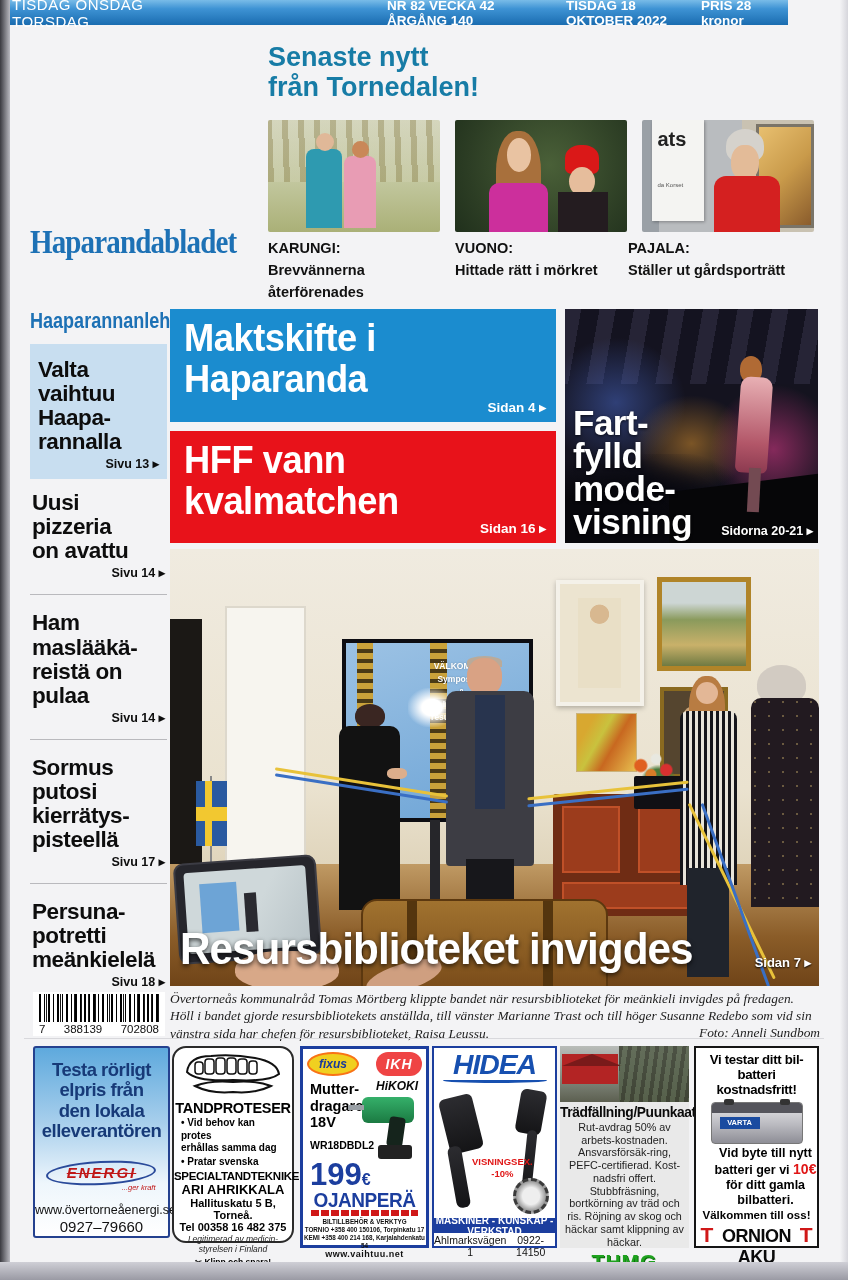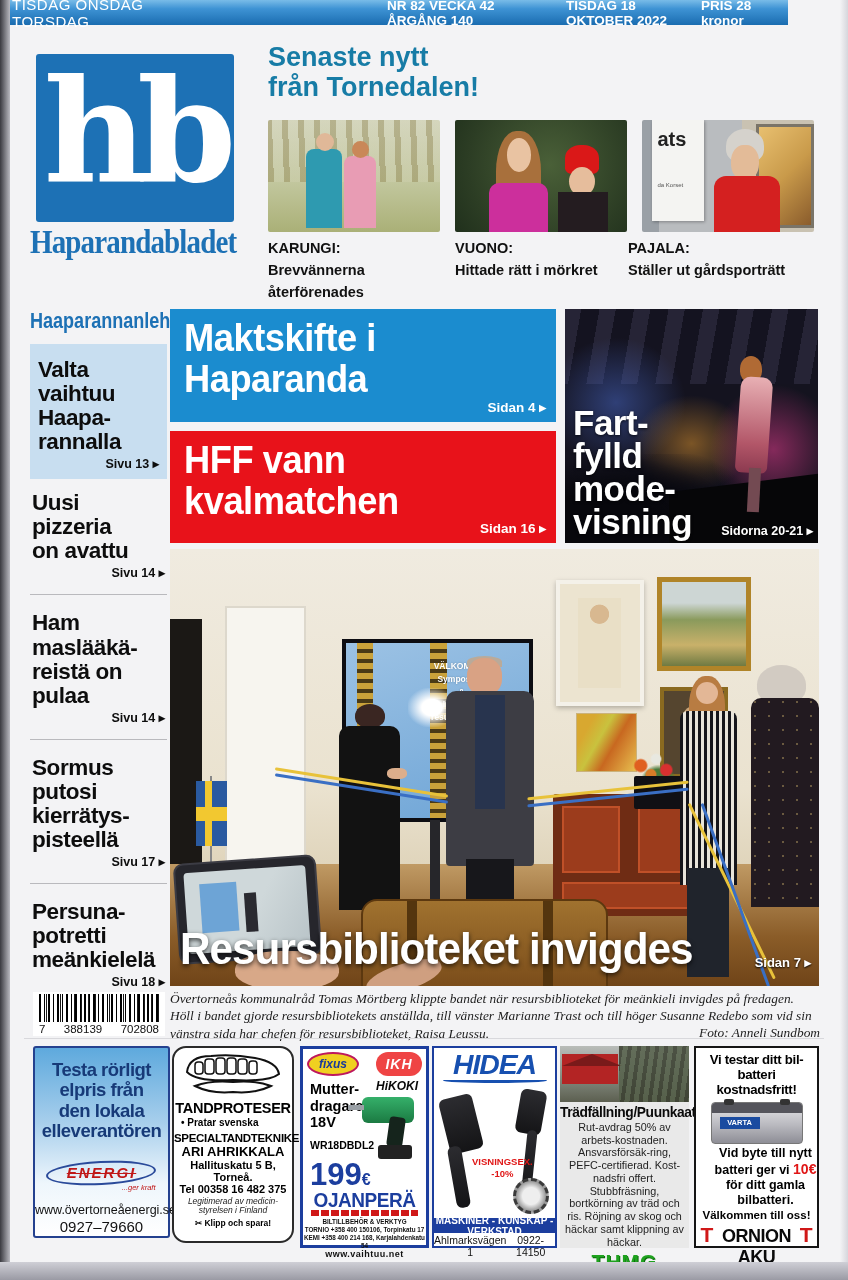--- a/index.html
+++ b/index.html
@@ -103,21 +103,21 @@
   .ad2-title { font-size:14.5px; font-weight:bold; letter-spacing:-0.3px; }
   .ad2-bullets { text-align:left; font-size:10px; font-weight:bold; padding:1px 5px 0 7px; line-height:1.25; }
   .ad2-role { font-size:11.5px; font-weight:bold; letter-spacing:-0.3px; margin-top:2px; }
   .ad2-name { font-size:13px; font-weight:bold; }
   .ad2-addr { font-size:11px; font-weight:bold; }
   .ad2-lic { font-size:8.5px; font-style:italic; color:#222; margin-top:2px; line-height:1.15; }
   .ad2-clip { font-size:8.5px; font-weight:bold; margin-top:2px; }
 
   .ad3 { left:300px; width:129px; height:202px; border:3px solid #1c3e9e; text-align:left; }
   .ad3-logos { display:flex; justify-content:space-between; padding:3px 4px 0 4px; }
-  .fixus { width:52px; height:24px; background:#f0d020; border:2px solid #be185d; border-radius:50%;
+  .fixus { width:52px; height:24px; background:#f0d020; border:2px solid #f97316; border-radius:50%;
            color:#1a3a9a; font-weight:bold; font-style:italic; font-size:12px; display:flex; align-items:center;
            justify-content:center; }
   .ikh { width:46px; height:24px; background:#ef4444; border-radius:12px; color:#fff; font-weight:bold;
          font-style:italic; font-size:14px; display:flex; align-items:center; justify-content:center; letter-spacing:1px; }
   .ad3-product { position:absolute; left:7px; top:32px; font-size:14.5px; font-weight:bold; line-height:1.15; }
   .ad3-model { position:absolute; left:7px; top:90px; font-size:10.5px; font-weight:bold; }
   .hikoki { position:absolute; right:8px; top:30px; font-size:12px; font-weight:bold; font-style:italic; color:#0a0a0a; }
   .drill-body { position:absolute; right:12px; top:48px; width:52px; height:26px; background:linear-gradient(180deg,#35b06a,#1b7a42); border-radius:6px; }
   .drill-grip { position:absolute; right:22px; top:68px; width:16px; height:30px; background:#15241c; border-radius:4px; transform:rotate(8deg); }
   .drill-bit { position:absolute; right:62px; top:56px; width:16px; height:5px; background:#9aa0a6; }
@@ -293,23 +293,20 @@
                background:linear-gradient(135deg,#e8c070 0%,#c99a4a 50%,#8a5c2c 100%); border:3px solid #7a7468; }
   .t3-hair { position:absolute; left:49%; top:8%; width:22%; height:30%; background:#d5d2cc; border-radius:50% 50% 40% 40%; }
   .t3-face { position:absolute; left:52%; top:22%; width:16%; height:32%; background:#e3bb98; border-radius:45%; }
   .t3-coat { position:absolute; left:42%; top:50%; width:38%; height:50%; background:#d42020; border-radius:12px 12px 0 0; }
 </style>
 </head>
 <body>
 
 <div id="paper">
 
-  <div class="abs hb-box">
-    <span>hb</span>
-  </div>
   <div class="abs paper-title">Haparandabladet</div>
   <div class="abs tagline pre">Senaste nytt
 från Tornedalen!</div>
 
   <div class="photo thumb t1" style="left:268px;">
     <div class="t1-trees"></div>
     <div class="t1-man"></div>
     <div class="t1-woman"></div>
   </div>
   <div class="photo thumb t2" style="left:455px;">
@@ -523,20 +520,22 @@
         <rect x="14" y="10" width="8" height="12" rx="3"></rect>
           <rect x="24" y="7" width="9" height="15" rx="3"></rect>
         <rect x="35" y="6" width="9" height="16" rx="3"></rect>
           <rect x="46" y="6" width="9" height="16" rx="3"></rect>
         <rect x="57" y="7" width="9" height="15" rx="3"></rect>
           <rect x="68" y="9" width="8" height="13" rx="3"></rect>
       </g>
       <path d="M14 34 Q30 28 52 30 Q74 28 90 34 Q74 42 52 40 Q30 42 14 34 Z" fill="#fff" stroke="#111" stroke-width="2"></path>
     </svg>
     <div class="ad2-title">TANDPROTESER</div>
+    <div class="ad2-bullets pre">• Vid behov kan protes
+   erhållas samma dag</div>
     <div class="ad2-bullets">• Pratar svenska</div>
     <div class="ad2-role">SPECIALTANDTEKNIKER</div>
     <div class="ad2-name">ARI AHRIKKALA</div>
     <div class="ad2-addr">Hallituskatu 5 B, Torneå.</div>
     <div class="ad2-addr">Tel 00358 16 482 375</div>
     <div class="ad2-lic pre">Legitimerad av medicin-
 styrelsen i Finland</div>
     <div class="ad2-clip">✂ Klipp och spara!</div>
   </div>
 

